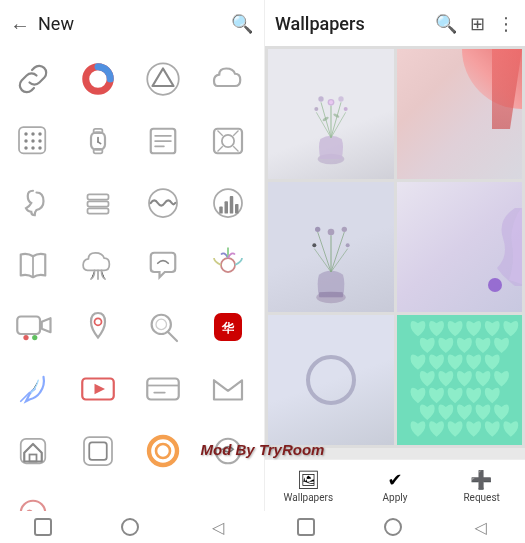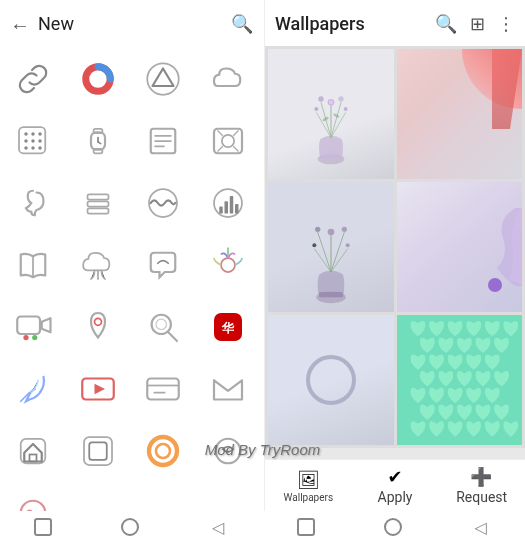--- a/index.html
+++ b/index.html
@@ -64,22 +64,22 @@
     }
 
     
     .watermark {
       position: absolute;
       bottom: 85px;
       left: 50%;
       transform: translateX(-50%);
       font-family: Arial, sans-serif;
       font-size: 15px;
-      font-weight: normal;
-      color: #737373;
+      font-weight: bold;
+      color: #7f1d1d;
       text-shadow: 1px 1px 2px rgba(0,0,0,0.3);
       white-space: nowrap;
       z-index: 10;
       pointer-events: none;
       font-style: italic;
     }
 
     
     .system-nav {
       position: absolute;
@@ -494,25 +494,25 @@
       </div>
     </div>
 
     <div class="bottom-bar" style="position:relative;bottom:auto;height:52px;background:#fff;display:flex;align-items:center;justify-content:space-around;border-top:1px solid #eee;">
       <div class="tab-item">
         <div style="font-size:18px;">🖼</div>
         <div style="font-size:10px;color:#444;">Wallpapers</div>
       </div>
       <div class="tab-item">
         <div style="font-size:18px;">✔</div>
-        <div style="font-size:14px;color:#444;">Apply</div>
+        <div style="font-size:10px;color:#444;">Apply</div>
       </div>
       <div class="tab-item">
         <div style="font-size:18px;">➕</div>
-        <div style="font-size:14px;color:#444;">Request</div>
+        <div style="font-size:10px;color:#444;">Request</div>
       </div>
     </div>
   </div>
 </div>
 
 <div class="watermark">Mod By TryRoom</div>
 
 <div class="system-nav">
   <div class="sys-btn" style="width:18px;height:18px;border:2px solid #888;border-radius:3px;"></div>
   <div class="sys-btn" style="width:18px;height:18px;border:2px solid #888;border-radius:50%;"></div>

